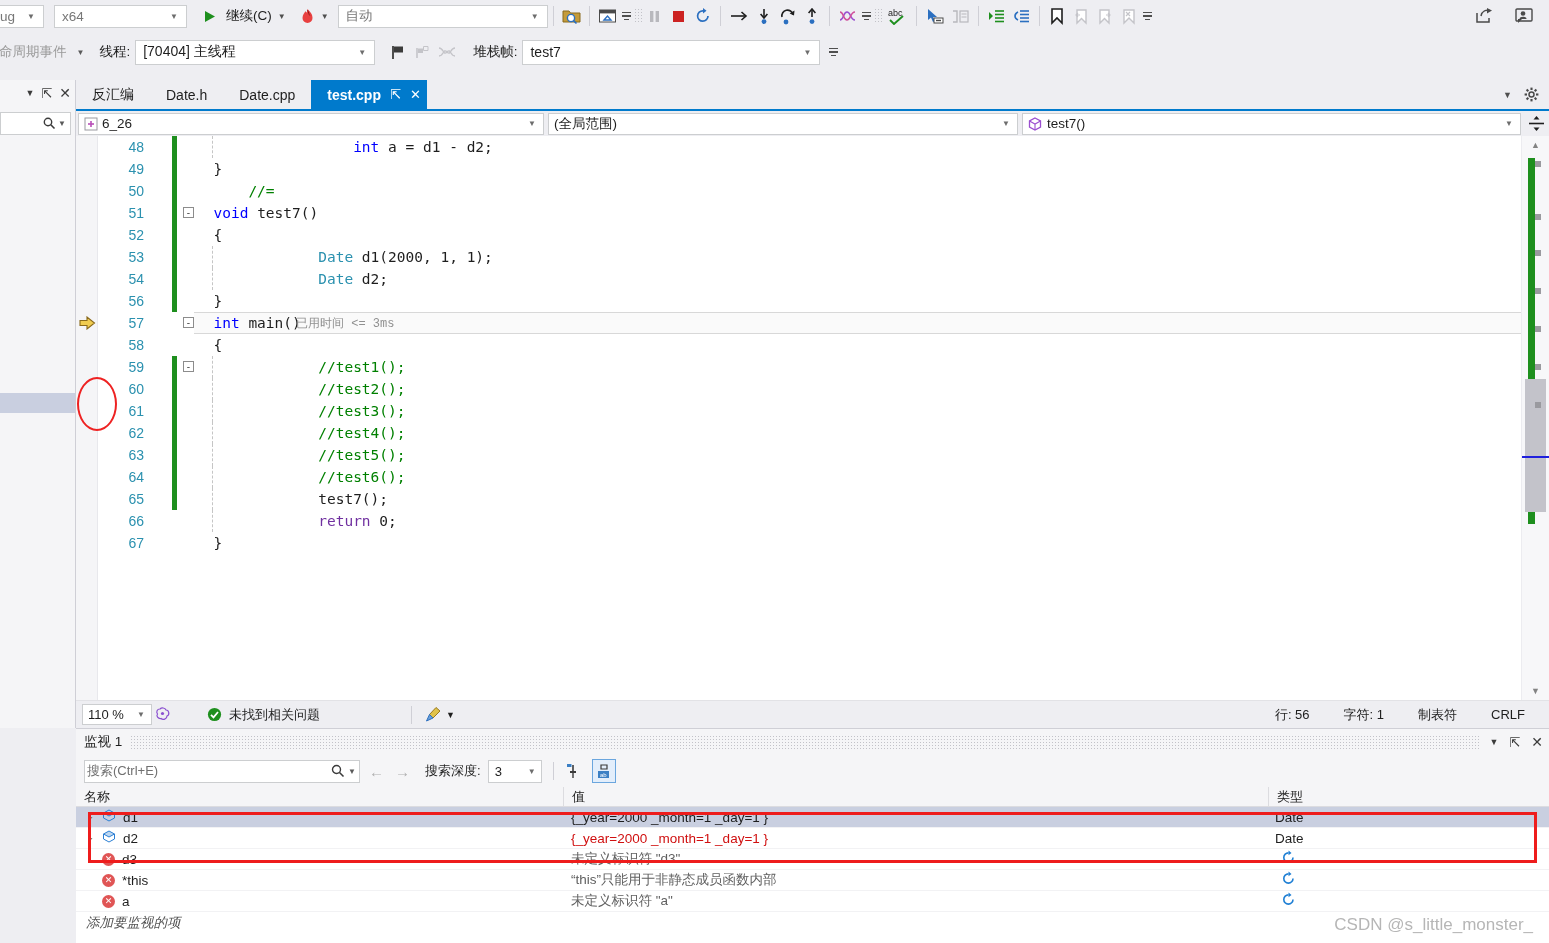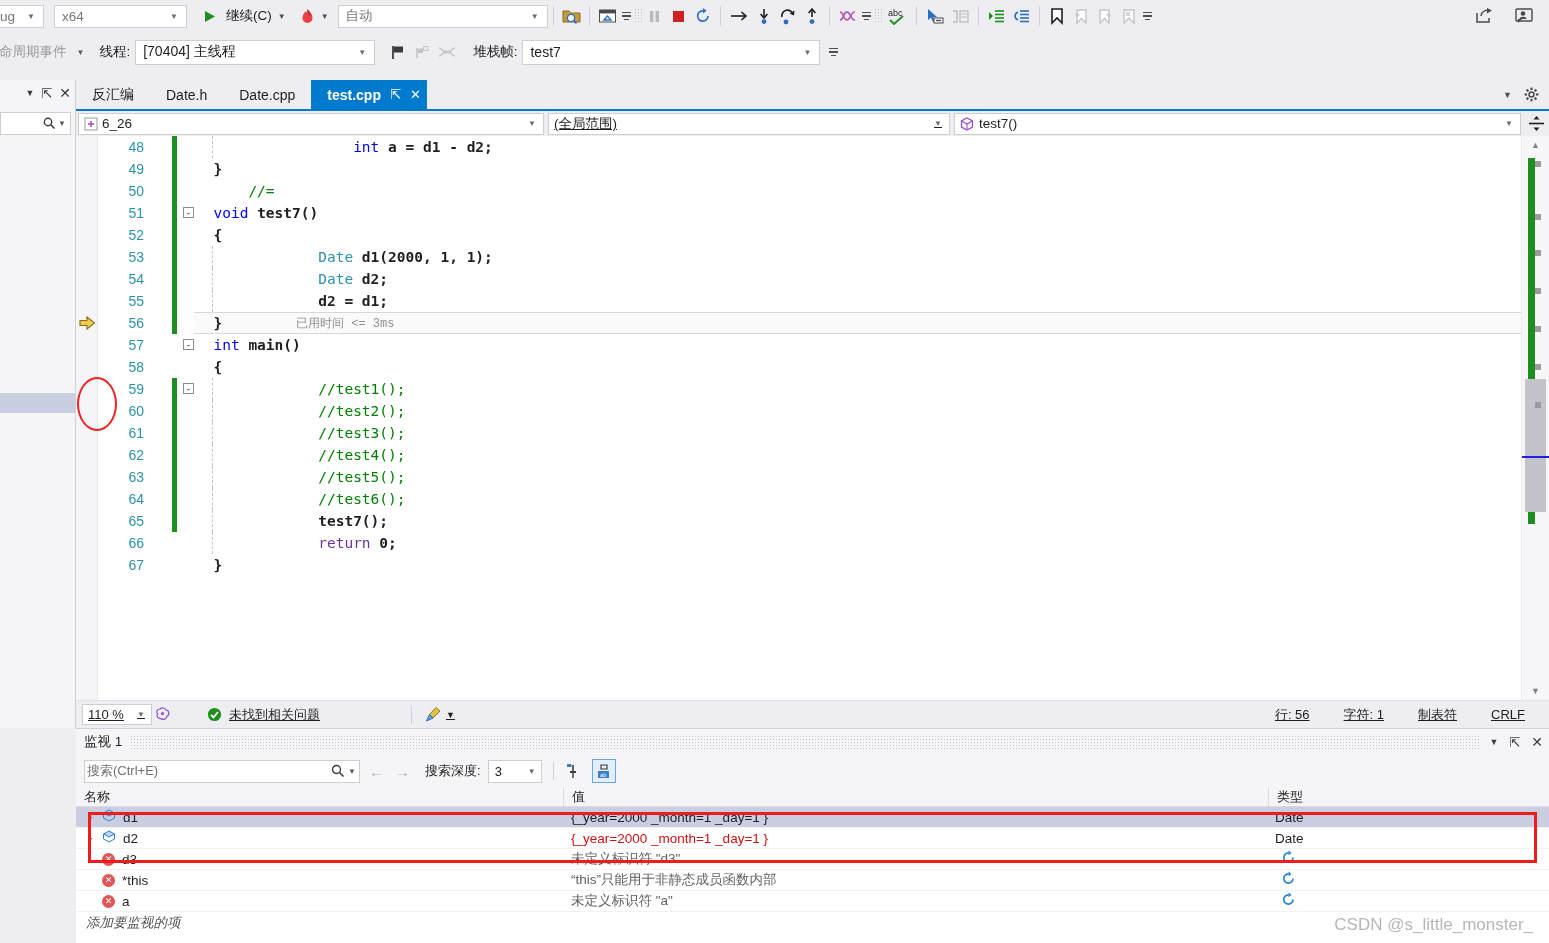--- a/index.html
+++ b/index.html
@@ -110,21 +110,21 @@
     background: #eeeef2; display: flex; align-items: center; gap: 4px;
     padding: 0 2px;
   }
   .nav-combo {
     height: 22px; background: #fff; border: 1px solid #ccced0;
     display: flex; align-items: center; padding: 0 2px 0 5px; font-size: 13.5px;
   }
   .nav-combo .cap { flex: 1; white-space: nowrap; overflow: hidden; }
   .nav-combo .arrow { color: #6d6d6d; font-size: 8px; padding: 0 5px; }
   #nav-combo-1 { width: 466px; }
-  #nav-combo-2 { width: 402px; text-decoration: underline; }
+  #nav-combo-2 { width: 470px; }
   #nav-combo-3 { flex: 1; }
   #nav-splitter {
     width: 22px; display: flex; align-items: center; justify-content: center;
     flex: none; color: #1e1e1e;
   }
 
   
   #code-surface {
     position: absolute; left: 0; right: 0; top: 56px; bottom: 28px;
     background: #fff; overflow: hidden;
@@ -155,21 +155,21 @@
   }
   .guide {
     position: absolute; top: 0; height: 22px; width: 0;
     border-left: 1px dashed #c5c5c5;
   }
   .ctext { position: absolute; left: 120px; top: 0; }
   .k-blue   { color: #0000ff; }
   .k-purple { color: #7030a0; }
   .k-teal   { color: #2b91af; }
   .k-green  { color: #008000; }
-  .k-black  { color: #1e1e1e; font-weight: bold; }
+  .k-black  { color: #1e1e1e; }
 
   #current-line-hl {
     position: absolute; left: 118px; right: 12px; height: 22px;
     border-top: 1px solid #d8d8d8; border-bottom: 1px solid #d8d8d8;
     background: #fafafa;
   }
   #elapsed-tip {
     position: absolute; font-size: 12px; color: #909090;
     font-family: Liberation Mono, monospace;
   }
@@ -201,21 +201,21 @@
     position: absolute; left: 0; right: 0; height: 2px; background: #2020dd;
   }
   .vs-mark {
     position: absolute; right: 8px; width: 6px; height: 6px; background: #9a9a9f;
   }
 
   
   #editor-status {
     position: absolute; left: 0; right: 0; bottom: 0; height: 28px;
     background: #eeeef2; border-top: 1px solid #e2e2e6;
-    display: flex; align-items: center; padding: 0 6px; gap: 3px; text-decoration: underline;
+    display: flex; align-items: center; padding: 0 6px; gap: 3px;
   }
   #zoom-combo {
     width: 70px; height: 21px; background: #fff; border: 1px solid #ccced0;
     display: flex; align-items: center; padding: 0 2px 0 5px; font-size: 13px;
   }
   #zoom-combo .cap { flex: 1; }
   #zoom-combo .arrow { color: #6d6d6d; font-size: 8px; padding-right: 4px; }
   .st-text { font-size: 13px; color: #1e1e1e; white-space: nowrap; }
   .st-sep { width: 1px; height: 18px; background: #cfcfd6; }
   #status-right { margin-left: auto; display: flex; align-items: center; gap: 34px; padding-right: 18px; }
@@ -653,21 +653,20 @@
       </div>
 
       <div id="code-rows">
           <div class="crow"><span class="lnum">48</span><span class="chg-green"></span><span class="guide" style="left: 136px;"></span><span class="ctext"><span>                  </span><span class="k-blue">int </span><span class="k-black">a = d1 - d2;</span></span></div>
           <div class="crow"><span class="lnum">49</span><span class="chg-green"></span><span class="ctext"><span>  </span><span class="k-black">}</span></span></div>
           <div class="crow"><span class="lnum">50</span><span class="chg-green"></span><span class="ctext"><span>      </span><span class="k-green">//=</span></span></div>
           <div class="crow"><span class="lnum">51</span><span class="chg-green"></span><span class="fold">-</span><span class="ctext"><span>  </span><span class="k-blue">void </span><span class="k-black">test7()</span></span></div>
           <div class="crow"><span class="lnum">52</span><span class="chg-green"></span><span class="ctext"><span>  </span><span class="k-black">{</span></span></div>
           <div class="crow"><span class="lnum">53</span><span class="chg-green"></span><span class="guide" style="left: 136px;"></span><span class="ctext"><span>              </span><span class="k-teal">Date</span><span class="k-black"> d1(2000, 1, 1);</span></span></div>
           <div class="crow"><span class="lnum">54</span><span class="chg-green"></span><span class="guide" style="left: 136px;"></span><span class="ctext"><span>              </span><span class="k-teal">Date</span><span class="k-black"> d2;</span></span></div>
-          <div class="crow"><span class="lnum">55</span><span class="chg-green"></span><span class="guide" style="left: 136px;"></span><span class="ctext"><span>              </span><span class="k-black">d2 = d1;</span></span></div>
           <div class="crow"><span class="lnum">56</span><span class="chg-green"></span><span class="ctext"><span>  </span><span class="k-black">}</span></span></div>
           <div class="crow"><span class="lnum">57</span><span class="fold">-</span><span class="ctext"><span>  </span><span class="k-blue">int </span><span class="k-black">main()</span></span></div>
           <div class="crow"><span class="lnum">58</span><span class="ctext"><span>  </span><span class="k-black">{</span></span></div>
           <div class="crow"><span class="lnum">59</span><span class="chg-green"></span><span class="fold">-</span><span class="guide" style="left: 136px;"></span><span class="ctext"><span>              </span><span class="k-green">//test1();</span></span></div>
           <div class="crow"><span class="lnum">60</span><span class="chg-green"></span><span class="guide" style="left: 136px;"></span><span class="ctext"><span>              </span><span class="k-green">//test2();</span></span></div>
           <div class="crow"><span class="lnum">61</span><span class="chg-green"></span><span class="guide" style="left: 136px;"></span><span class="ctext"><span>              </span><span class="k-green">//test3();</span></span></div>
           <div class="crow"><span class="lnum">62</span><span class="chg-green"></span><span class="guide" style="left: 136px;"></span><span class="ctext"><span>              </span><span class="k-green">//test4();</span></span></div>
           <div class="crow"><span class="lnum">63</span><span class="chg-green"></span><span class="guide" style="left: 136px;"></span><span class="ctext"><span>              </span><span class="k-green">//test5();</span></span></div>
           <div class="crow"><span class="lnum">64</span><span class="chg-green"></span><span class="guide" style="left: 136px;"></span><span class="ctext"><span>              </span><span class="k-green">//test6();</span></span></div>
           <div class="crow"><span class="lnum">65</span><span class="chg-green"></span><span class="guide" style="left: 136px;"></span><span class="ctext"><span>              </span><span class="k-black">test7();</span></span></div>

